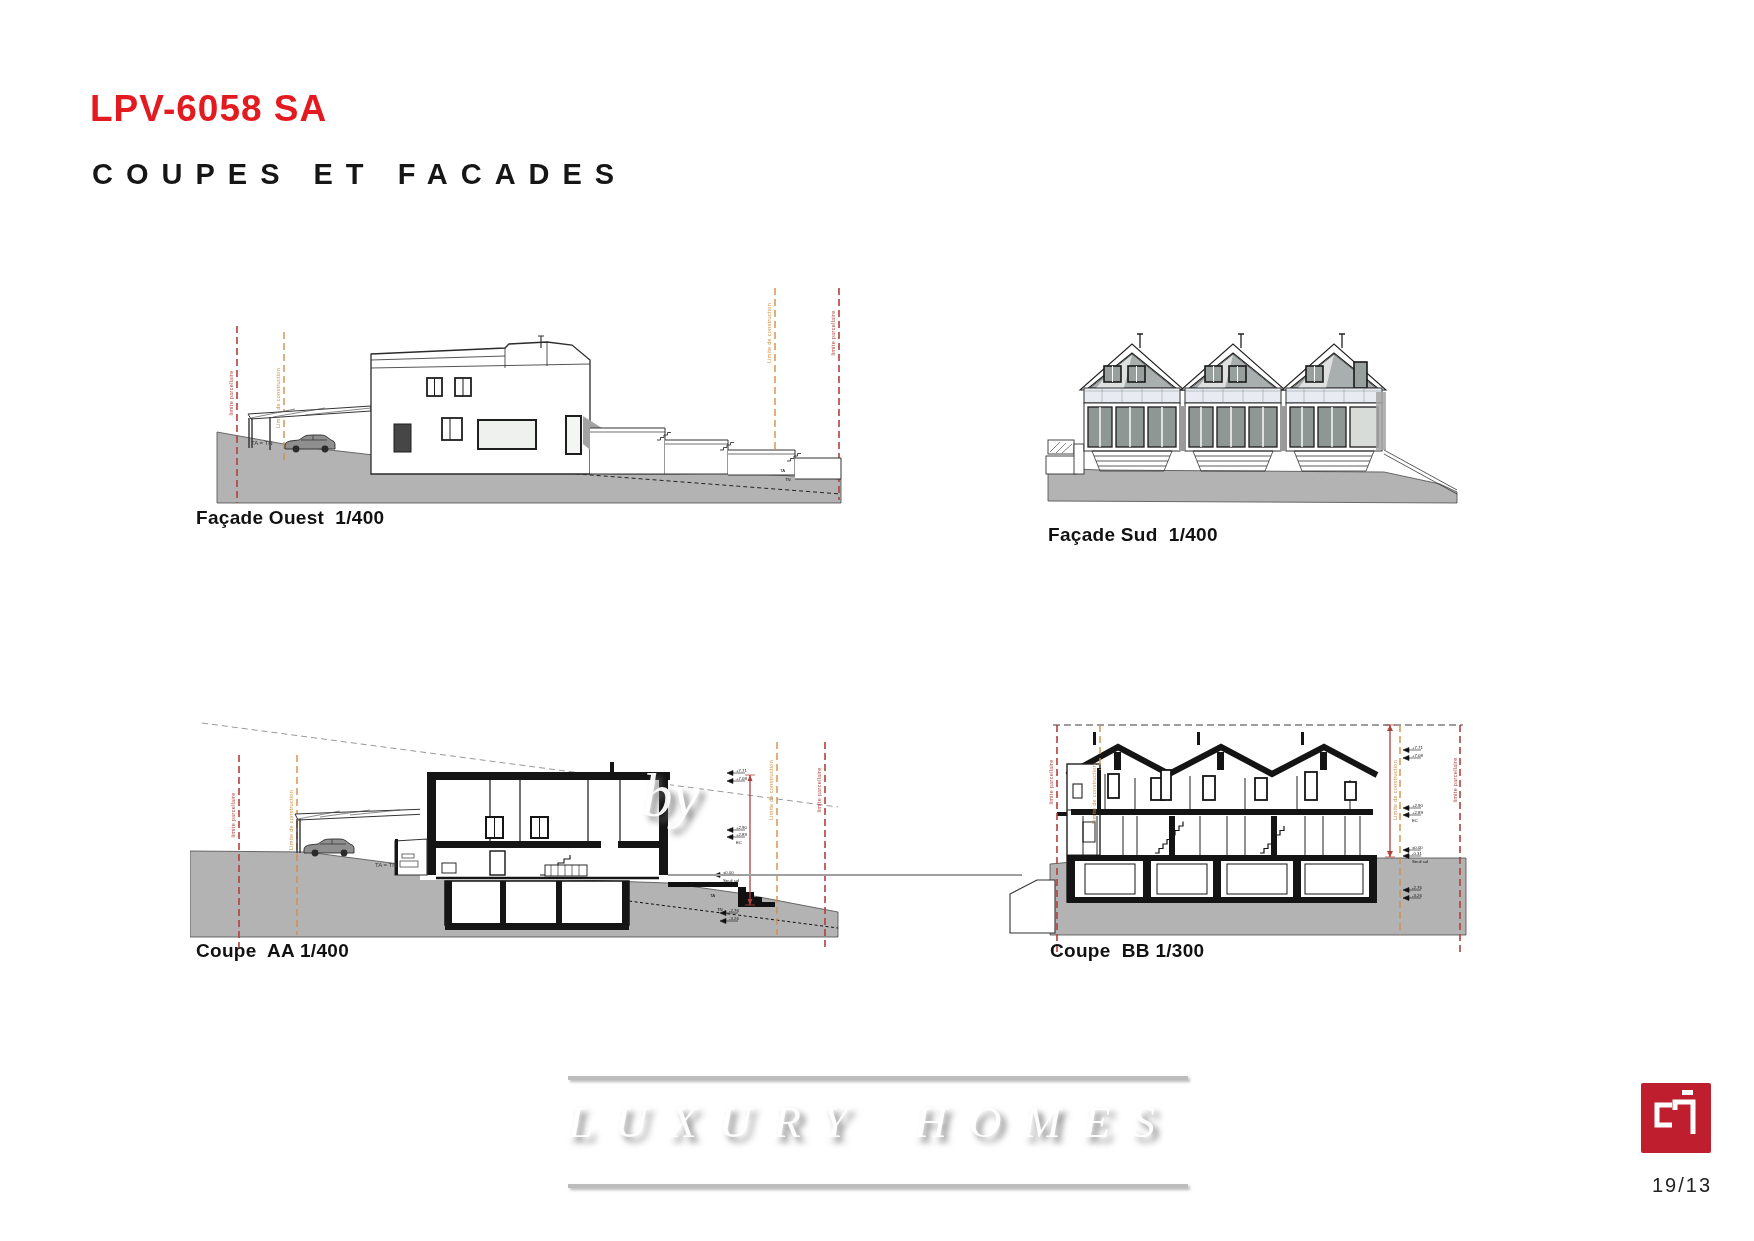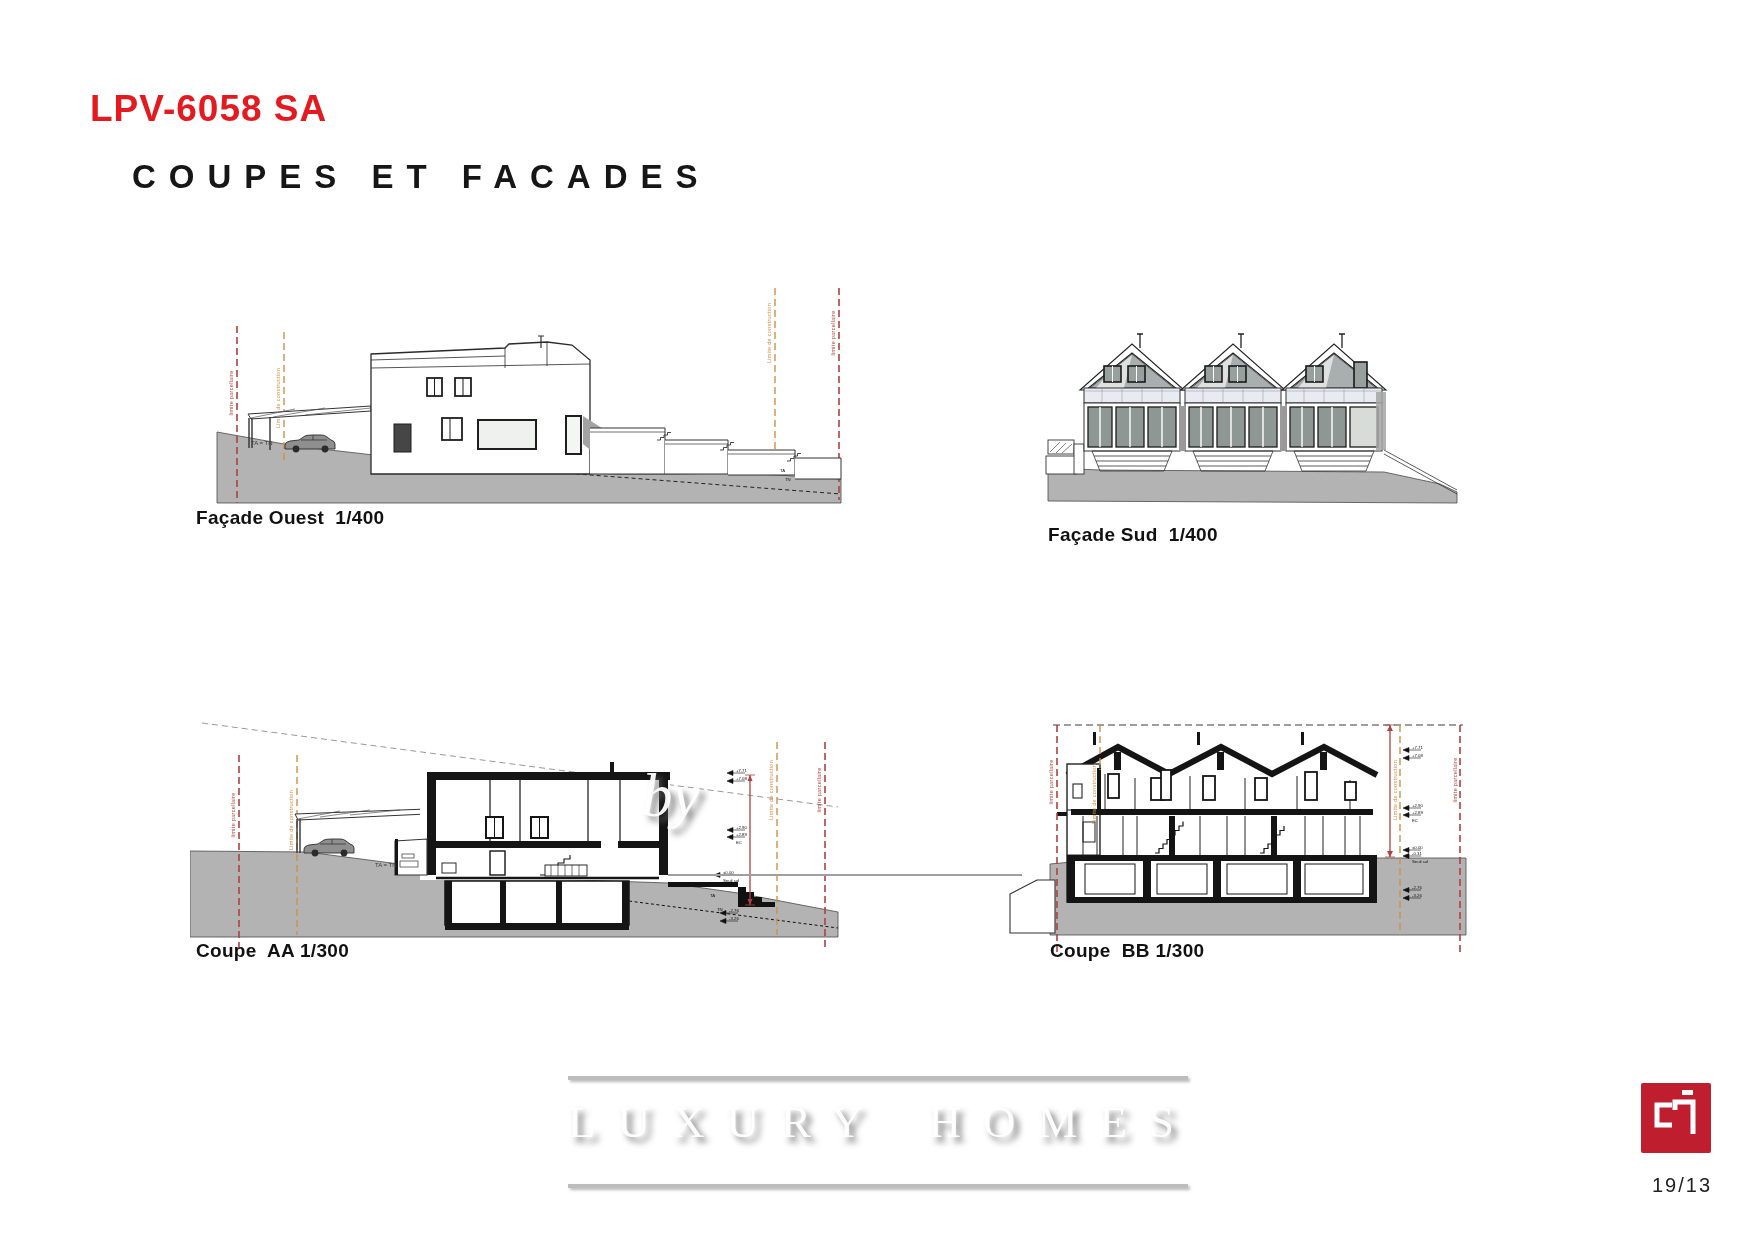--- a/index.html
+++ b/index.html
@@ -1,31 +1,31 @@
 <!DOCTYPE html>
 <html><head>
 <meta charset="utf-8">
 <style>
   html,body{margin:0;padding:0;background:#e9e9e9;}
   .page{position:relative;width:1754px;height:1241px;background:#ffffff;
         font-family:"Liberation Sans",sans-serif;overflow:hidden;margin:0 auto;}
   .abs{position:absolute;}
   .title{left:90px;top:88px;font-size:37px;font-weight:800;letter-spacing:1px;color:#e31b20;}
-  .subtitle{left:92px;top:158px;font-size:33px;font-weight:700;letter-spacing:13px;color:#161616;margin-left:40px;}
+  .subtitle{left:92px;top:158px;font-size:29px;font-weight:700;letter-spacing:13px;color:#161616;}
   figure.drawing{position:absolute;margin:0;z-index:2;}
   .caption{position:absolute;font-size:19px;font-weight:700;color:#111;z-index:5;white-space:pre;letter-spacing:.3px;}
   .level-line{left:668px;top:874px;width:354px;height:0;border-top:2px solid #9f9f9f;z-index:3;}
   .wm{z-index:20;color:rgba(255,255,255,.95);font-family:"Liberation Serif",serif;
       text-shadow:5px 5px 6px rgba(105,105,105,.85);white-space:nowrap;line-height:1;}
   .wm-by{left:642px;top:765px;font-size:61px;font-style:italic;}
   .wm-brand{left:556px;top:912px;font-size:142px;}
   .wm-line{position:absolute;height:4px;background:#bdbdbd;box-shadow:2px 2px 3px rgba(140,140,140,.6);z-index:20;}
   .wm-line1{left:568px;top:1076px;width:620px;}
   .wm-line2{left:568px;top:1184px;width:620px;}
-  .wm-tagline{left:568px;top:1100px;font-size:45px;letter-spacing:22px;word-spacing:12px;}
+  .wm-tagline{left:568px;top:1100px;font-size:45px;letter-spacing:22px;word-spacing:12px;font-style:italic;}
   .logo{left:1641px;top:1083px;width:70px;height:70px;z-index:30;}
   .page-number{left:1652px;top:1174px;font-size:20px;color:#222;letter-spacing:2px;z-index:30;}
   svg text{font-family:"Liberation Sans",sans-serif;}
   .lim{font-size:5.5px;letter-spacing:.3px;}
   .tiny{font-size:6px;fill:#3a3a3a;}
   .elev{font-size:4.3px;fill:#111;}
 </style>
 </head>
 <body>
 
@@ -293,21 +293,21 @@
             <path d="M530,278 l6,-2.5 v5 z m6,0 h12" fill="#111" stroke="#111" stroke-width="0.6"></path>
             <text class="elev" x="539" y="276.6">-2.76</text>
           </g>
         <g>
             <path d="M530,286 l6,-2.5 v5 z m6,0 h12" fill="#111" stroke="#111" stroke-width="0.6"></path>
             <text class="elev" x="539" y="284.6">-3.26</text>
           </g>
       </g>
     </svg>
   </figure>
-  <div class="caption" style="left:196px;top:940px;">Coupe  AA 1/300</div>
+  <div class="caption" style="left:196px;top:940px;">Coupe  AA 1/400</div>
 
   <div class="abs level-line"></div>
 
   <figure class="drawing" style="left:1005px;top:712px;width:470px;height:245px;">
     <svg width="470" height="245" viewBox="0 0 470 245">
       <path d="M48,13 H458" stroke="#3d3d3d" stroke-width="1.2" stroke-dasharray="7,4" fill="none"></path>
 
       <path d="M45,152 L90,148 L200,147 L372,146 L461,146 L461,223 L45,223 Z" fill="#b3b3b3" stroke="#4a4a4a" stroke-width="0.8"></path>
 
       <path d="M5,182 L32,168 L50,168 L50,221 L5,221 Z" fill="#ffffff" stroke="#333" stroke-width="1.1"></path>

